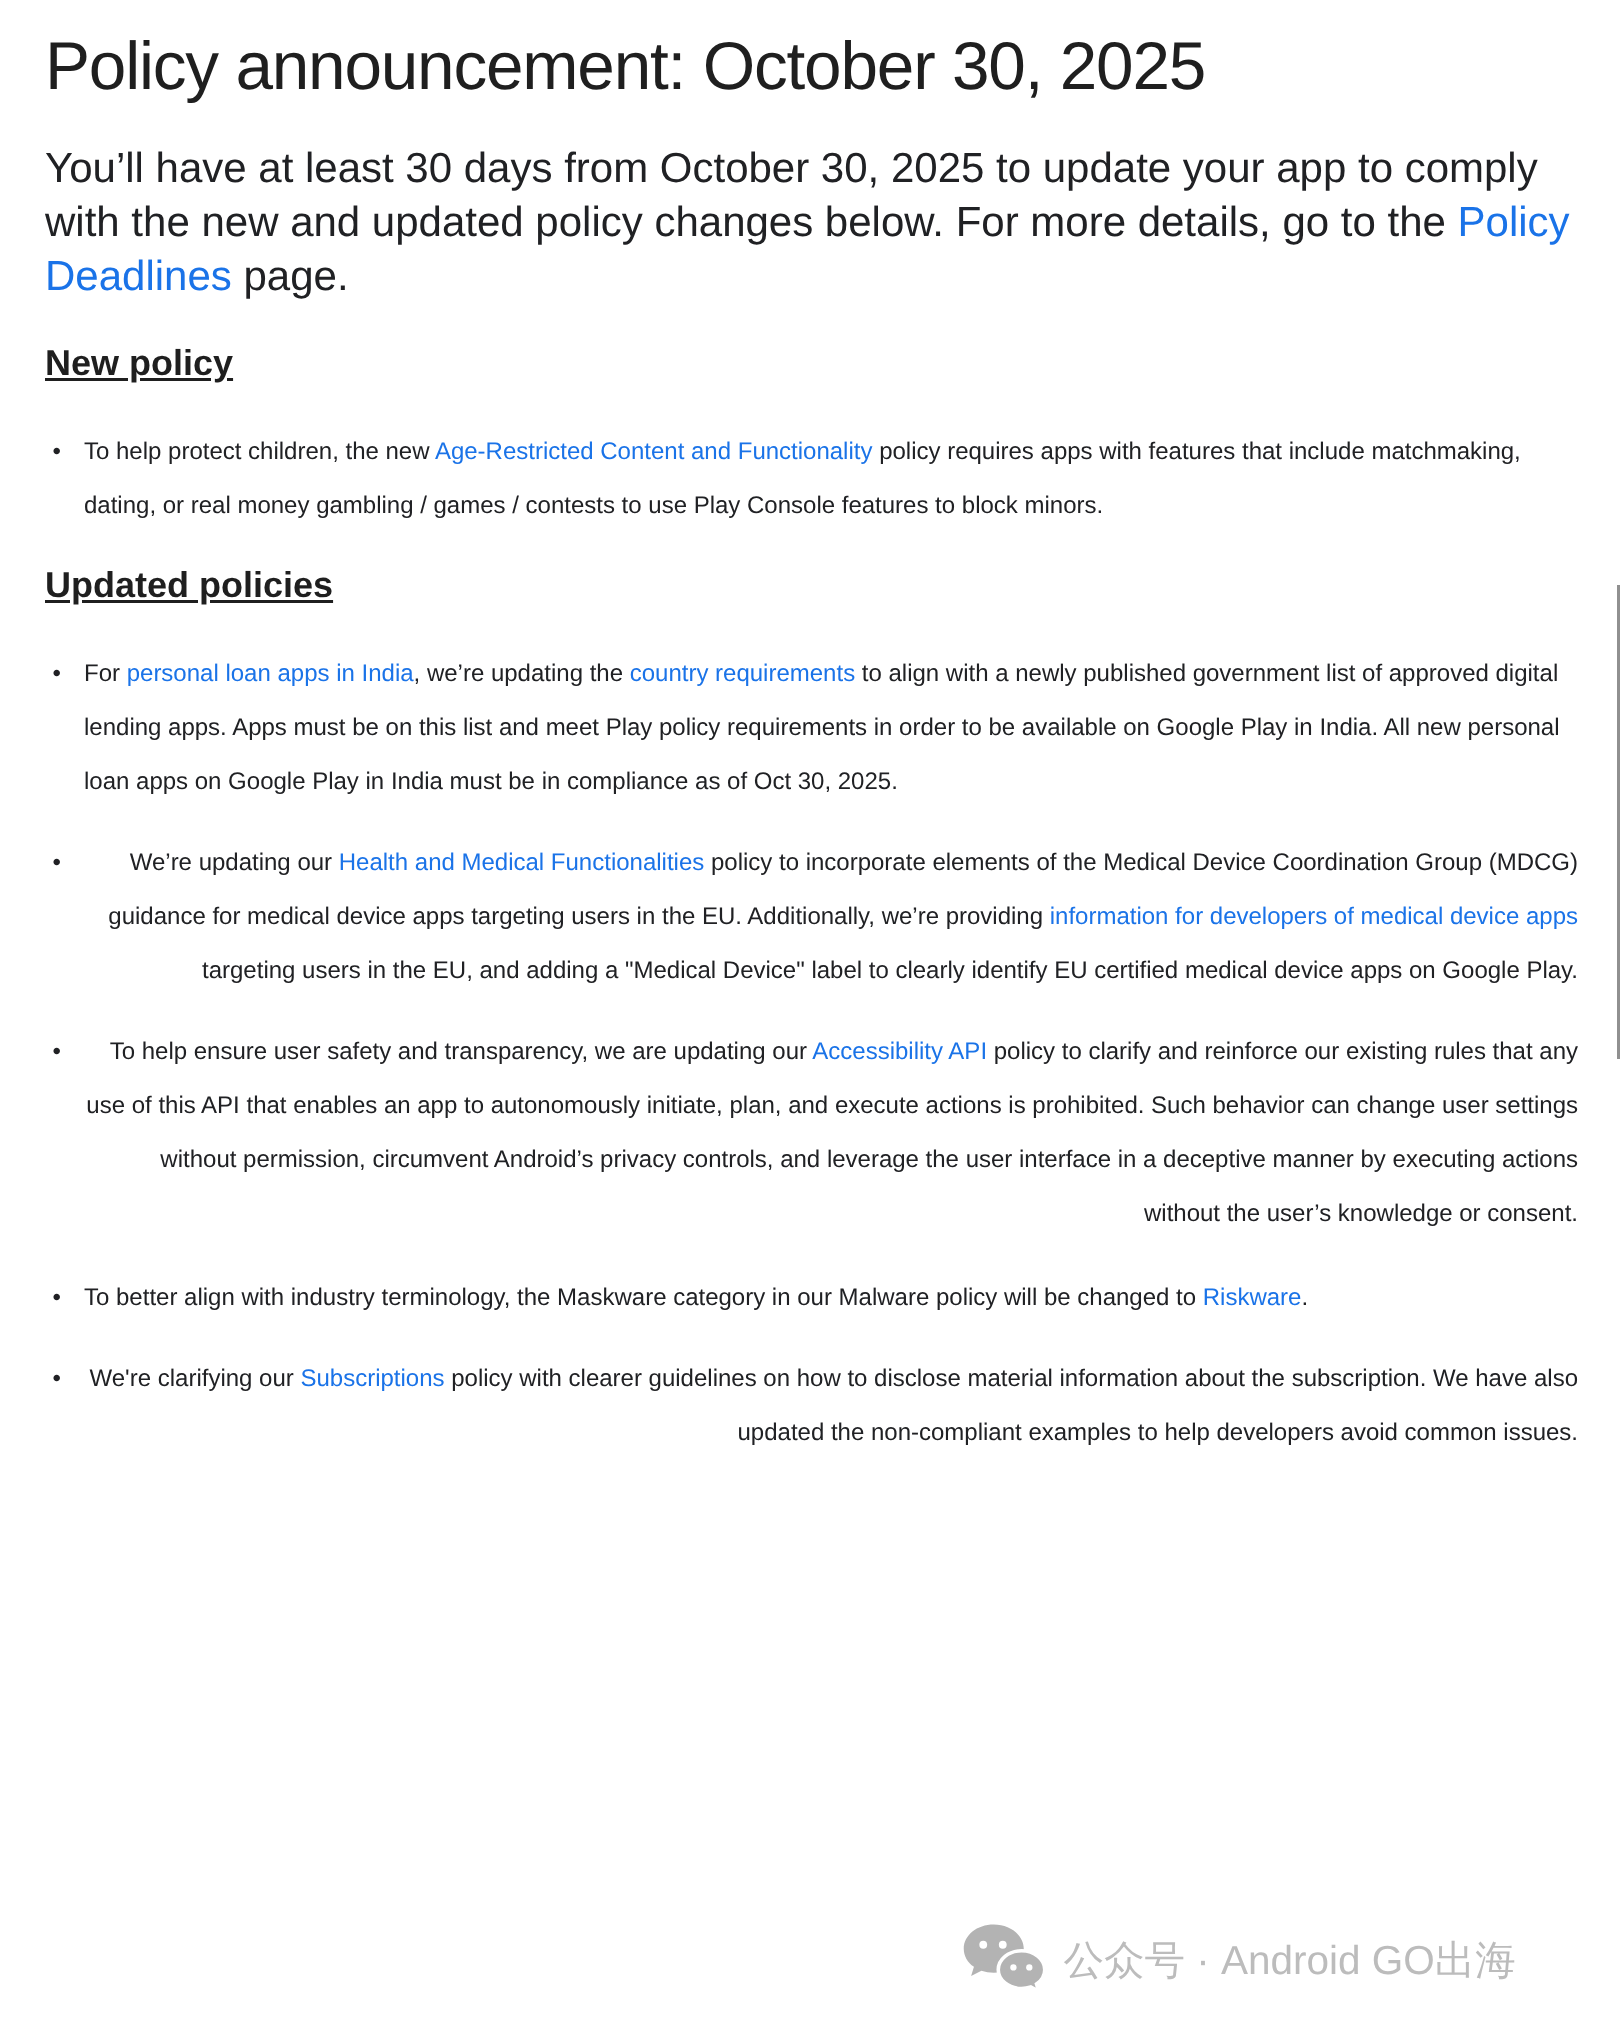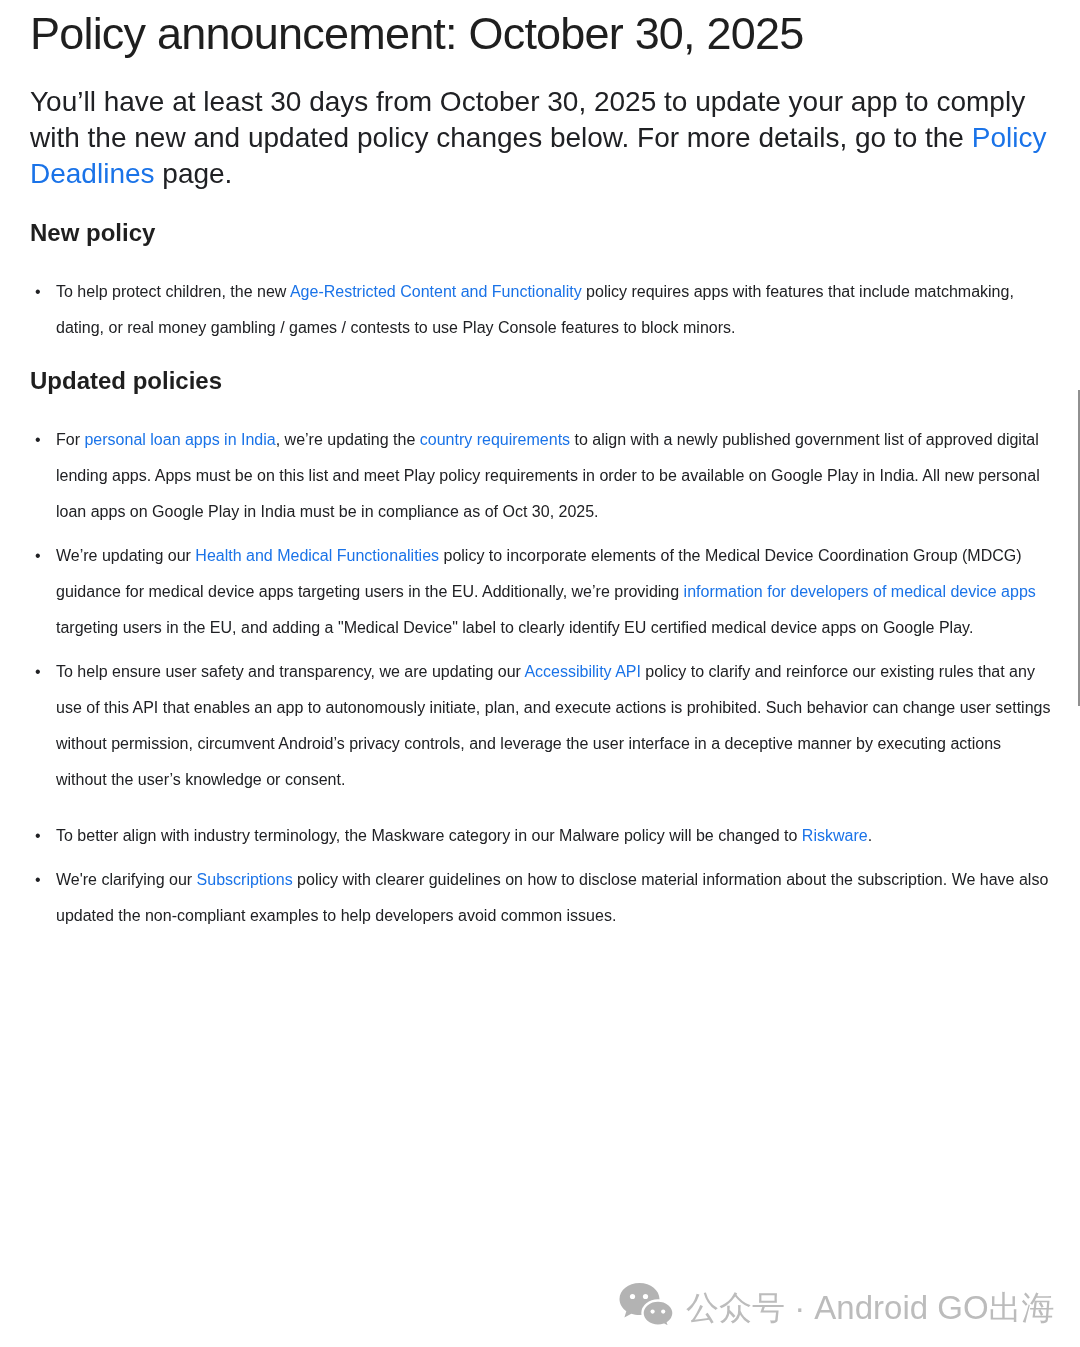--- a/index.html
+++ b/index.html
@@ -17,46 +17,47 @@
     left: 30px;
     top: 0;
     width: 1022px;
   }
   h1.page-title {
     font-size: 45px;
     line-height: 1.16;
     font-weight: 400;
     color: #1f1f1f;
     letter-spacing: -0.8px;
-    margin: 8px 0 24px 0;
+    margin: 18px 0 24px 0;
   }
   .para {
     font-size: 28px;
     line-height: 36px;
     margin: 0 0 26px 0;
   }
   h2.section-heading {
     font-size: 24px;
     line-height: 30px;
     font-weight: 700;
     color: #1f1f1f;
     margin: 0 0 26px 0;
+    text-decoration: underline;
   }
   ul.bullet-list {
     list-style: none;
     margin: 0 0 20px 0;
     padding: 0;
   }
   ul.bullet-list li {
     position: relative;
     padding-left: 26px;
     font-size: 16px;
     line-height: 36px;
   }
-  ul.bullet-list li + li { margin-top: 8px; }
+  ul.bullet-list li + li { margin-top: 18px; text-align: right; }
   ul.bullet-list li::before {
     content: "\2022";
     position: absolute;
     left: 5px;
     top: 0;
     font-size: 16px;
     line-height: 36px;
     color: #202124;
   }
   a.inline-link {
@@ -67,27 +68,27 @@
   .scrollbar-thumb {
     position: absolute;
     right: 0;
     top: 390px;
     width: 2px;
     height: 316px;
     background: #909090;
   }
   .watermark {
     position: absolute;
-    left: 618px;
+    left: 641px;
     top: 1281px;
     display: flex;
     align-items: center;
     gap: 12px;
     color: #bcbcbc;
-    font-size: 33px;
+    font-size: 27px;
     line-height: 1;
     white-space: nowrap;
   }
   .watermark .wm-icon { flex: 0 0 auto; }
 </style>
 </head>
 <body>
 
 <div class="doc">
 

